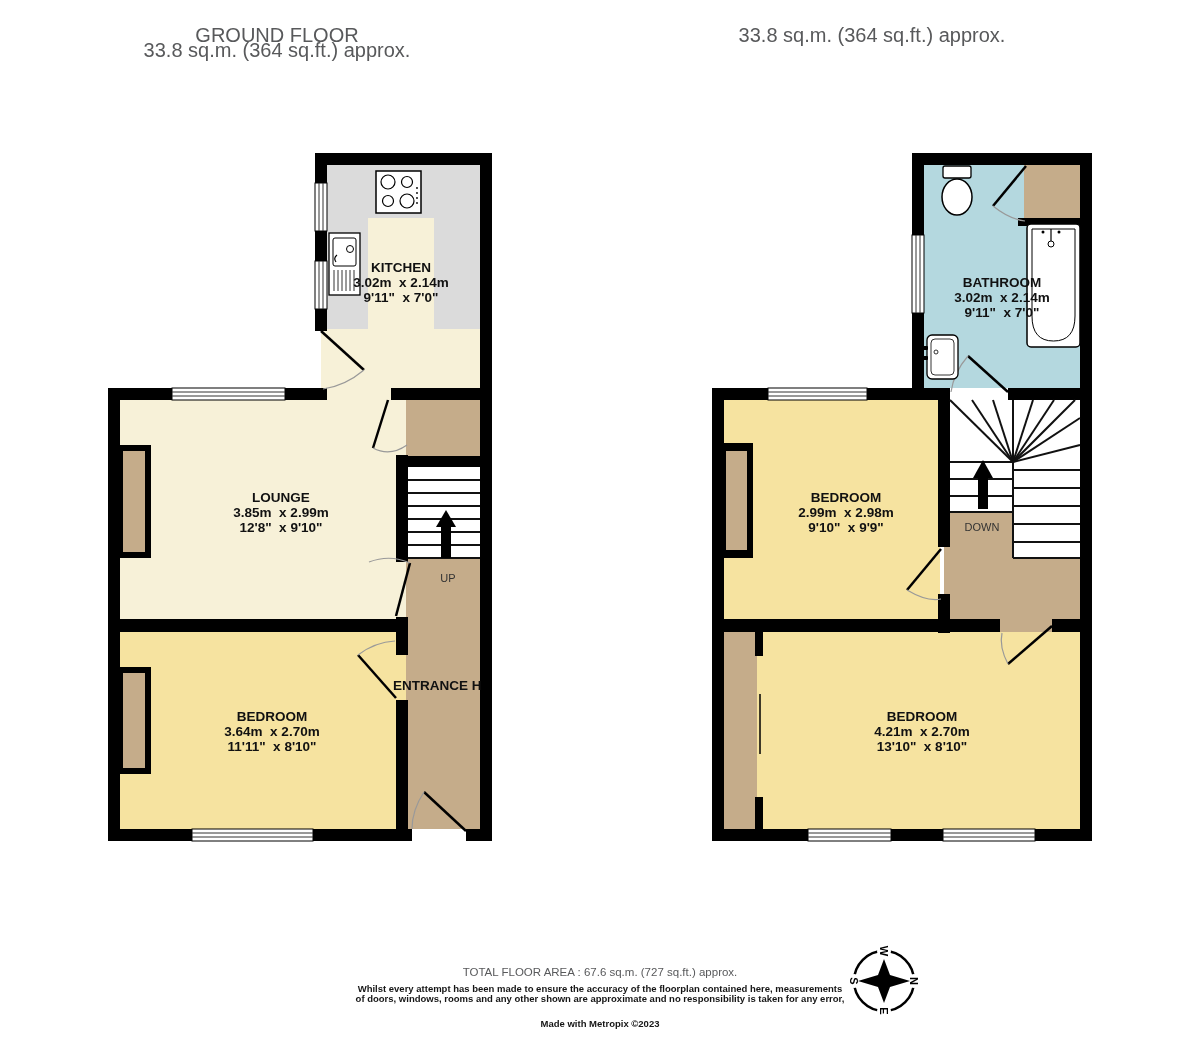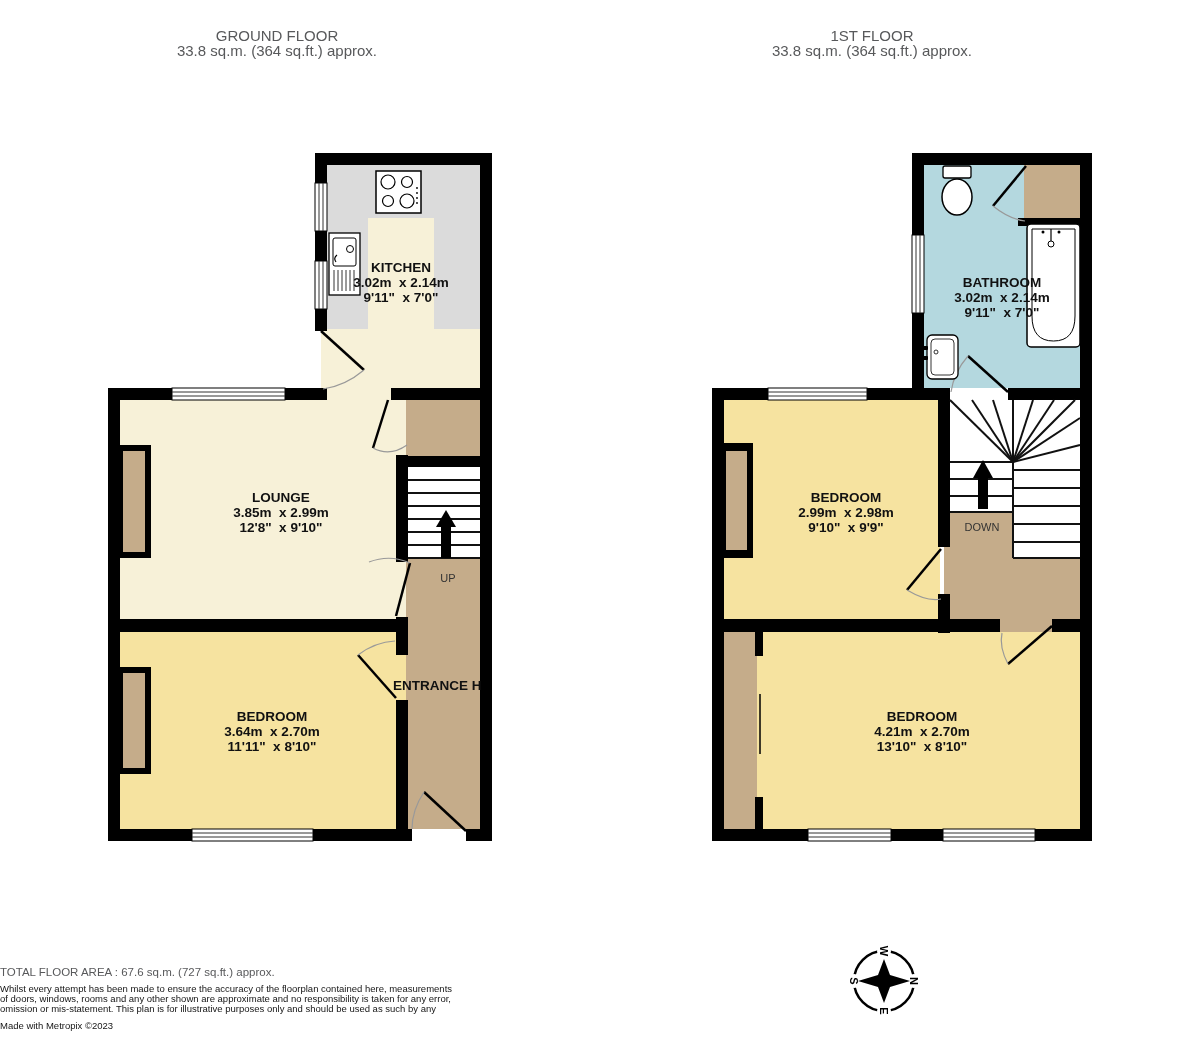--- a/index.html
+++ b/index.html
@@ -1,46 +1,45 @@
 <!DOCTYPE html>
 <html><head>
 <meta charset="utf-8">
 <style>
   html,body{margin:0;padding:0;}
   body{width:1200px;height:1044px;background:#ffffff;position:relative;overflow:hidden;
        font-family:"Liberation Sans",sans-serif;}
   .floor-title{position:absolute;top:28px;width:400px;text-align:center;color:#58595b;
-               font-size:15px;line-height:15px;}
+               font-size:20px;line-height:15px;}
   svg{position:absolute;}
   svg text{white-space:pre;}
   .room-name,.room-dim{font-family:"Liberation Sans",sans-serif;font-size:13.5px;font-weight:bold;
                fill:#111;text-anchor:middle;}
   .stairs-label{font-family:"Liberation Sans",sans-serif;font-size:11px;fill:#333;text-anchor:middle;}
   .compass-letter{font-family:"Liberation Sans",sans-serif;font-size:11px;font-weight:bold;fill:#000;text-anchor:middle;}
-  .footer{position:absolute;left:0;width:1200px;text-align:left;}
+  .footer{position:absolute;left:0;width:1200px;text-align:center;}
   #total-area{top:966px;font-size:11.5px;color:#58595b;}
-  #disclaimer{top:984px;font-size:9.5px;line-height:10px;font-weight:normal;color:#151515;}
-  #disclaimer .credit{margin-top:7px;}
+  #disclaimer{top:984px;font-size:9.5px;line-height:10px;font-weight:bold;color:#151515;}
+  #disclaimer .credit{margin-top:15px;}
   .wall{fill:#000;}
   .win{fill:#fff;stroke:#000;stroke-width:1;}
   .winline{stroke:#333;stroke-width:1;}
   .leaf{stroke:#000;stroke-width:2.5;fill:none;}
   .swing{stroke:#999;stroke-width:1.2;fill:none;}
   .tread{stroke:#111;stroke-width:2;}
   .fixture{fill:#fff;stroke:#000;}
 </style>
 </head>
 <body>
 
 <div class="floor-title" style="left:77px">
   <div>GROUND FLOOR</div>
   <div>33.8 sq.m. (364 sq.ft.) approx.</div>
 </div>
 <div class="floor-title" style="left:672px">
-  <div>1ST FLOOR</div>
   <div>33.8 sq.m. (364 sq.ft.) approx.</div>
 </div>
 
 <svg style="left:100px;top:145px" width="400" height="705" viewBox="100 145 400 705">
   <g>
     <rect x="321" y="159" width="165" height="170" fill="#dbdbdb"></rect>
     <rect x="368" y="218" width="66" height="111" fill="#f7f1d8"></rect>
     <rect x="321" y="329" width="165" height="71" fill="#f7f1d8"></rect>
     <rect x="114" y="394" width="292" height="231" fill="#f7f1d8"></rect>
     <rect x="406" y="400" width="80" height="429" fill="#c5ac8a"></rect>
@@ -317,15 +316,14 @@
     <text class="compass-letter" x="914" y="985">E</text>
     <text class="compass-letter" x="884" y="1015">S</text>
     <text class="compass-letter" x="854" y="985">W</text>
   </g>
 </svg>
 
 <div class="footer" id="total-area">TOTAL FLOOR AREA : 67.6 sq.m. (727 sq.ft.) approx.</div>
 <div class="footer" id="disclaimer">
   <div>Whilst every attempt has been made to ensure the accuracy of the floorplan contained here, measurements</div>
   <div>of doors, windows, rooms and any other shown are approximate and no responsibility is taken for any error,</div>
-  <div>omission or mis-statement. This plan is for illustrative purposes only and should be used as such by any</div>
   <div class="credit">Made with Metropix ©2023</div>
 </div>
 
 </body></html>

